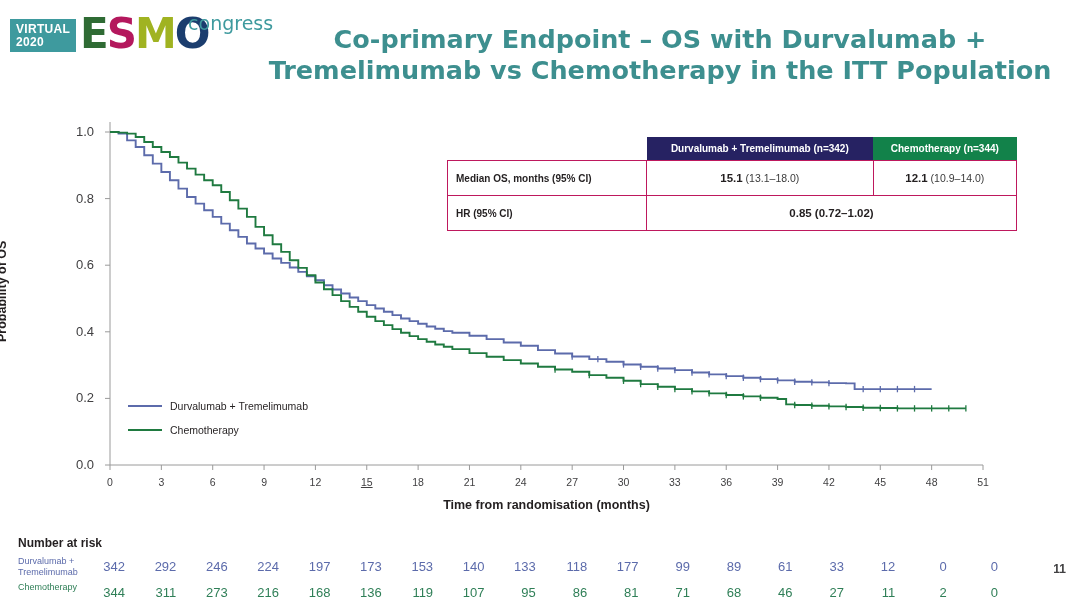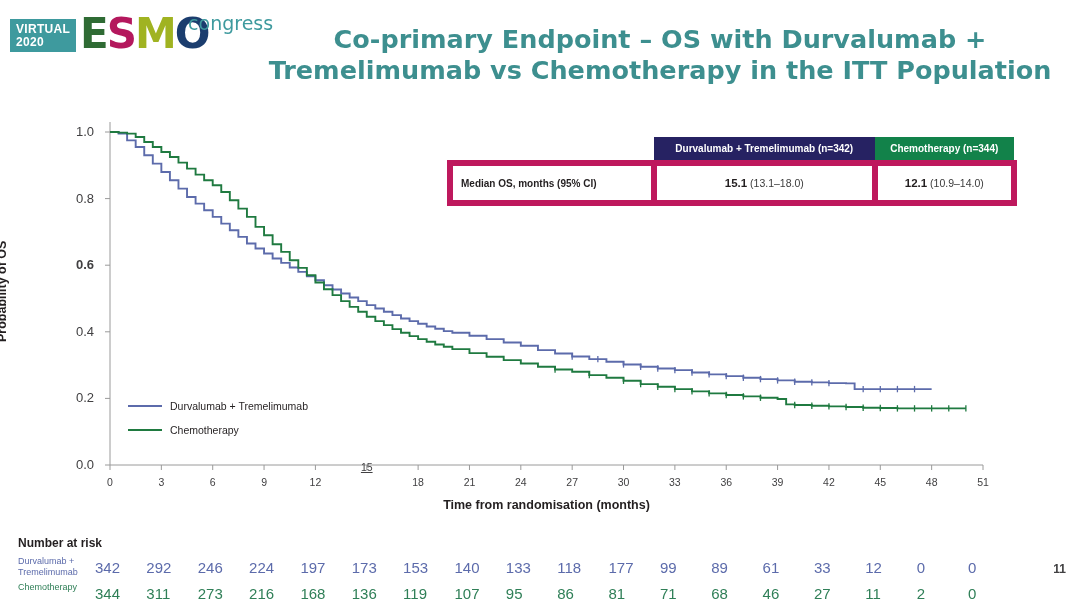--- a/index.html
+++ b/index.html
@@ -36,21 +36,21 @@
     color:#3d8f8f;font-weight:bold;font-size:25.5px;line-height:31px;
     text-align:center;font-family:"DejaVu Sans",sans-serif;
   }
 
   
   #results-table{
     position:absolute;left:447px;top:137px;width:570px;
     border-collapse:collapse;font-size:10.5px;
   }
   #results-table td,#results-table th{
-    border:6px solid #be185d;padding:11px 8px;text-align:center;vertical-align:middle;
+    border:1px solid #be185d;padding:11px 8px;text-align:center;vertical-align:middle;
   }
   #results-table .rowlabel{
     text-align:left;font-weight:bold;width:182px;font-size:10px;
   }
   #results-table .nohead{border:none;background:transparent;}
   #results-table th{color:#ffffff;font-size:10px;padding:6px 6px;border:none;}
   #th-dt{background:#262262;}
   #th-ch{background:#12824a;}
   .val-strong{font-weight:bold;font-size:11.5px;}
   .val-ci{font-size:10.5px;color:#3b3b3b;}
@@ -72,21 +72,21 @@
   
   #legend{position:absolute;left:128px;top:290px;font-size:10.5px;color:#231f20;}
   .leg-row{display:flex;align-items:center;margin-bottom:12px;}
   .leg-line{width:34px;height:2.5px;margin-right:8px;}
 
   
   #risk{position:absolute;left:18px;top:536px;width:1000px;font-size:9.5px;}
   #risk-title{font-weight:bold;font-size:12px;color:#231f20;margin-bottom:6px;}
   .risk-row{position:relative;height:26px;}
   .risk-name{position:absolute;left:0;top:0;width:92px;font-size:9px;line-height:11px;}
-  .risk-val{position:absolute;width:30px;text-align:left;font-size:15px;top:3px;}
+  .risk-val{position:absolute;width:30px;text-align:right;font-size:13px;top:3px;}
   .r-blue{color:#5c6bab;}
   .r-green{color:#2f7f57;}
 
   #pagenum{position:absolute;right:14px;top:562px;font-size:12px;font-weight:bold;color:#414042;}
 </style>
 </head>
 <body>
 
 <div id="logo">
   <div id="virtual-box">
@@ -117,41 +117,45 @@
       <td class="rowlabel">Median OS, months (95% CI)</td>
       <td>
         <span class="val-strong">15.1</span>
         <span class="val-ci">(13.1–18.0)</span>
       </td>
       <td>
         <span class="val-strong">12.1</span>
         <span class="val-ci">(10.9–14.0)</span>
       </td>
     </tr>
+    <tr>
+      <td class="rowlabel">HR (95% CI)</td>
+      <td colspan="2" class="val-strong">0.85 (0.72–1.02)</td>
+    </tr>
   </tbody>
 </table>
 
 <div id="chart">
   <div id="ylabel">Probability of OS</div>
   <div id="xlabel">Time from randomisation (months)</div>
   <div id="yticks">
       <div class="ytick" style="left: 64px; top: 347px;">0.0</div>
       <div class="ytick" style="left: 64px; top: 280.4px;">0.2</div>
       <div class="ytick" style="left: 64px; top: 213.8px;">0.4</div>
-      <div class="ytick" style="left: 64px; top: 147.2px; font-weight: bold;">0.6</div>
+      <div class="ytick" style="left: 64px; top: 147.2px;">0.6</div>
       <div class="ytick" style="left: 64px; top: 80.6px;">0.8</div>
       <div class="ytick" style="left: 64px; top: 14px;">1.0</div>
     </div>
   <div id="xticks">
       <div class="xtick" style="left: 97px; top: 366px;">0</div>
       <div class="xtick" style="left: 148.353px; top: 366px;">3</div>
       <div class="xtick" style="left: 199.706px; top: 366px;">6</div>
       <div class="xtick" style="left: 251.059px; top: 366px;">9</div>
       <div class="xtick" style="left: 302.412px; top: 366px;">12</div>
-      <div class="xtick" style="left: 353.765px; top: 351px; text-decoration: underline;">15</div>
+      <div class="xtick" style="left: 353.765px; top: 366px; text-decoration: underline;">15</div>
       <div class="xtick" style="left: 405.118px; top: 366px;">18</div>
       <div class="xtick" style="left: 456.471px; top: 366px;">21</div>
       <div class="xtick" style="left: 507.824px; top: 366px;">24</div>
       <div class="xtick" style="left: 559.176px; top: 366px;">27</div>
       <div class="xtick" style="left: 610.529px; top: 366px;">30</div>
       <div class="xtick" style="left: 661.882px; top: 366px;">33</div>
       <div class="xtick" style="left: 713.235px; top: 366px;">36</div>
       <div class="xtick" style="left: 764.588px; top: 366px;">39</div>
       <div class="xtick" style="left: 815.941px; top: 366px;">42</div>
       <div class="xtick" style="left: 867.294px; top: 366px;">45</div>

